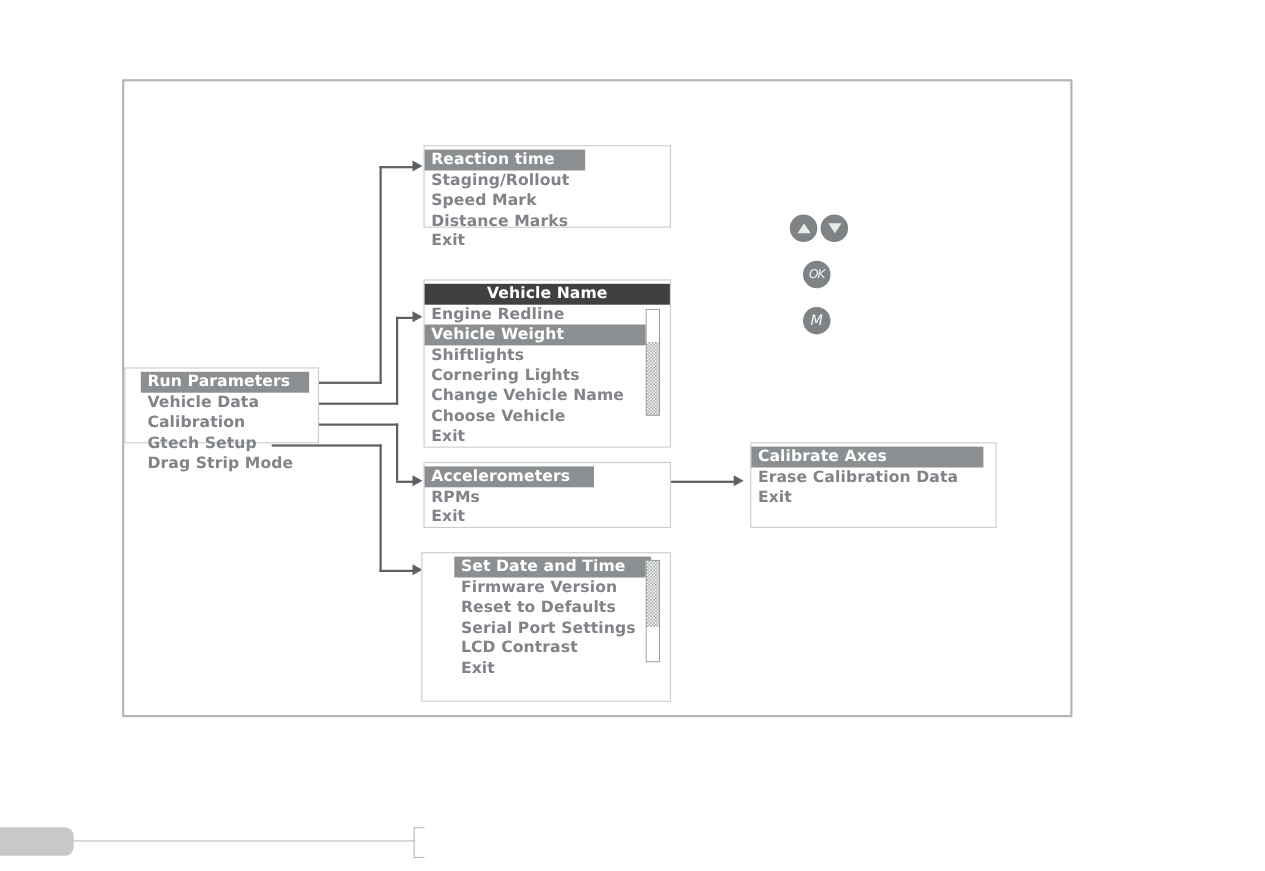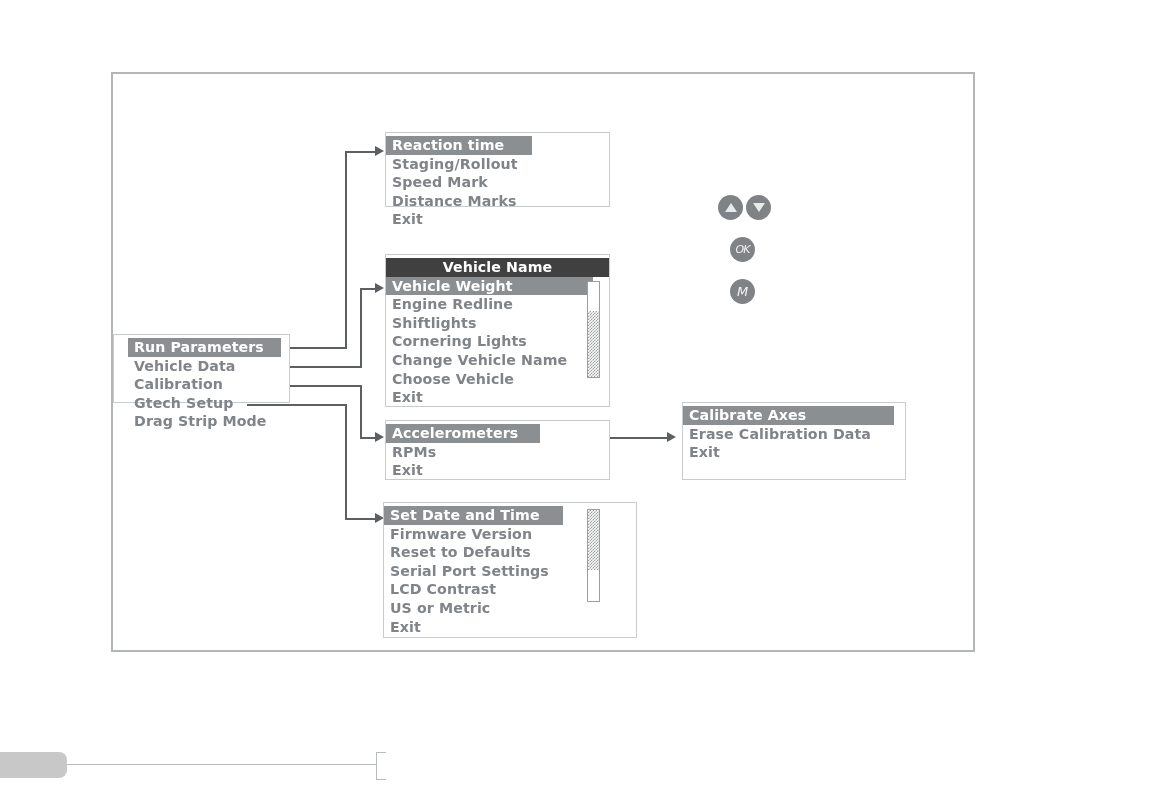--- a/index.html
+++ b/index.html
@@ -119,22 +119,22 @@
       <div class="mi">Staging/Rollout</div>
       <div class="mi">Speed Mark</div>
       <div class="mi">Distance Marks</div>
       <div class="mi">Exit</div>
     </div>
   </div>
 
   <div class="panel" style="left:272px;top:180px;width:225px;height:153px;padding-top:0;">
     <div class="rows" style="padding-top:3px;">
       <div class="mi title" style="width:100%;">Vehicle Name</div>
+      <div class="mi">Engine Redline</div>
       <div class="mi sel" style="width:201px;">Vehicle Weight</div>
-      <div class="mi">Engine Redline</div>
       <div class="mi">Shiftlights</div>
       <div class="mi">Cornering Lights</div>
       <div class="mi">Change Vehicle Name</div>
       <div class="mi">Choose Vehicle</div>
       <div class="mi">Exit</div>
     </div>
     <div class="lcd-scroll" style="left:201px;top:26px;height:97px;">
       <div class="thumb" style="height:30%;"></div>
       <div class="track" style="height:70%;"></div>
     </div>
@@ -149,28 +149,27 @@
   </div>
 
   <div class="panel" style="left:569px;top:328px;width:224px;height:78px;">
     <div class="rows">
       <div class="mi sel" style="width:205px;">Calibrate Axes</div>
       <div class="mi">Erase Calibration Data</div>
       <div class="mi">Exit</div>
     </div>
   </div>
 
-  <div class="panel" style="left:270px;top:428px;width:254px;height:136px;">
+  <div class="panel" style="left:270px;top:428px;width:227px;height:136px;padding-left:29px;">
     <div class="rows">
       <div class="mi sel" style="width:173px;">Set Date and Time</div>
       <div class="mi">Firmware Version</div>
       <div class="mi">Reset to Defaults</div>
       <div class="mi">Serial Port Settings</div>
       <div class="mi">LCD Contrast</div>
-      <div class="mi">US or Metric</div>
       <div class="mi">Exit</div>
     </div>
     <div class="lcd-scroll" style="left:203px;top:6px;height:93px;">
       <div class="track" style="height:66%;"></div>
       <div class="thumb" style="height:34%;"></div>
     </div>
   </div>
 
   <div class="btn" style="left:605px;top:121px;width:25px;height:25px;">
     <span class="tri-up"></span>

